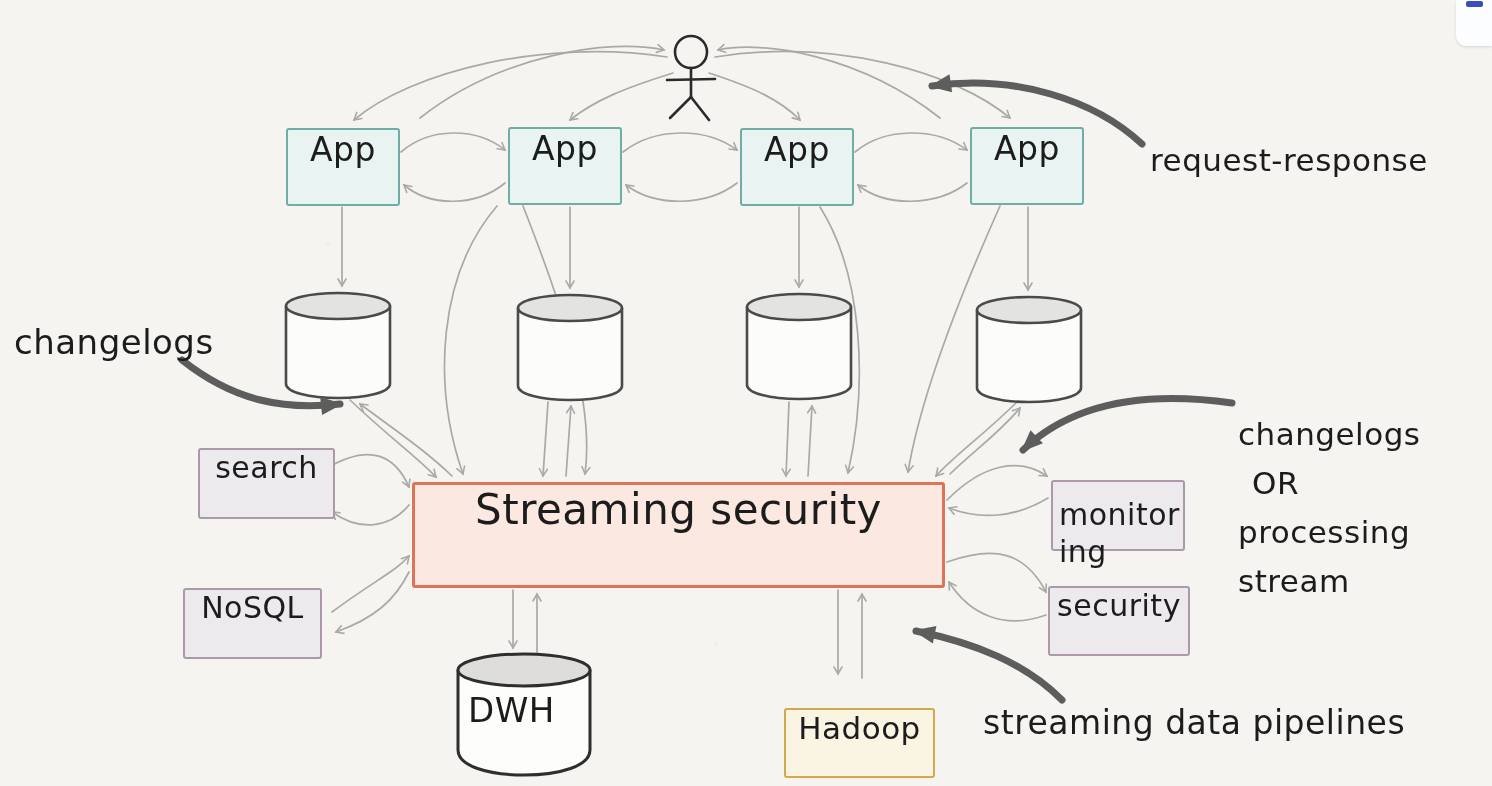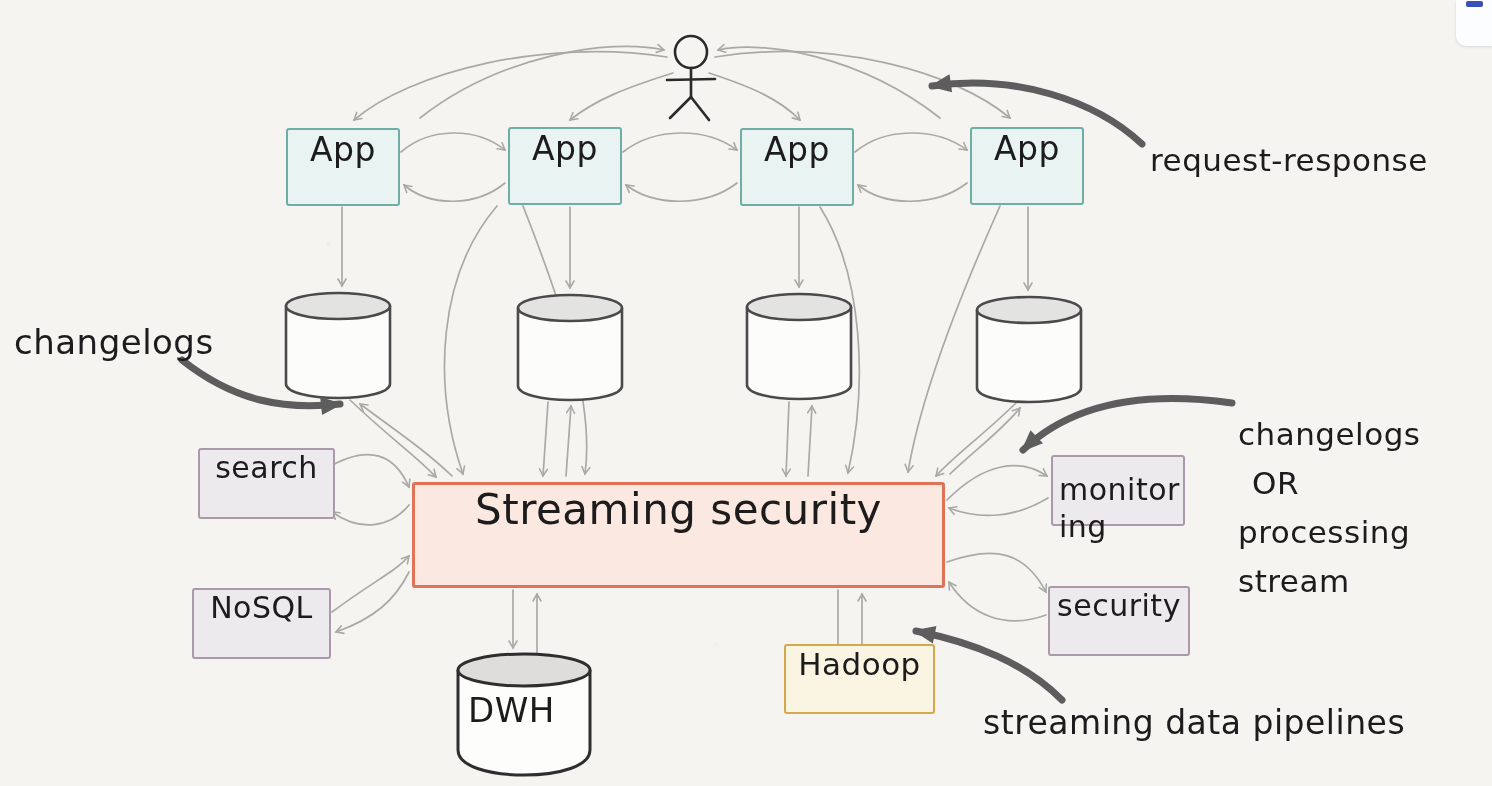--- a/index.html
+++ b/index.html
@@ -26,21 +26,21 @@
   .sidebox{
     background:#edeaee;border:2px solid #ab99ab;border-radius:3px;
     font-size:30px;
   }
   .platform{
     left:412px;top:482px;width:533px;height:106px;
     background:#fbe8e1;border:3px solid #dd7357;border-radius:3px;
     font-size:42px;
   }
   .hadoop{
-    left:784px;top:644px;width:151px;height:70px;
+    left:784px;top:708px;width:151px;height:70px;
     background:#faf4e2;border:2px solid #d3a94b;border-radius:3px;
     font-size:31px;
   }
   .annot{position:absolute;font-size:32px;letter-spacing:.5px;white-space:nowrap;}
   .annot-line{line-height:49px;}
   .monitor-text{
     display:block;width:122px;word-break:break-all;line-height:37px;
     padding-left:6px;overflow:visible;
   }
   .dwh-label{position:absolute;left:468px;top:690px;font-size:34px;}
@@ -182,25 +182,25 @@
     <span class="lbl">App</span>
   </div>
 
   <div class="node platform">
     <span class="lbl">Streaming security</span>
   </div>
 
   <div class="node sidebox" style="left:188px;top:448px;width:137px;height:71px;margin-left:10px;">
     <span class="lbl">search</span>
   </div>
-  <div class="node sidebox" style="left:192px;top:588px;width:139px;height:71px;">
+  <div class="node sidebox" style="left:183px;top:588px;width:139px;height:71px;">
     <span class="lbl">NoSQL</span>
   </div>
 
-  <div class="node sidebox" style="left:1051px;top:455px;width:134px;height:71px;align-items:flex-start;justify-content:flex-start;padding-top:14px;">
+  <div class="node sidebox" style="left:1051px;top:480px;width:134px;height:71px;align-items:flex-start;justify-content:flex-start;padding-top:14px;">
     <span class="lbl monitor-text">monitoring</span>
   </div>
   <div class="node sidebox" style="left:1048px;top:586px;width:142px;height:70px;">
     <span class="lbl">security</span>
   </div>
 
   <div class="dwh-label lbl">DWH</div>
   <div class="node hadoop">
     <span class="lbl">Hadoop</span>
   </div>

